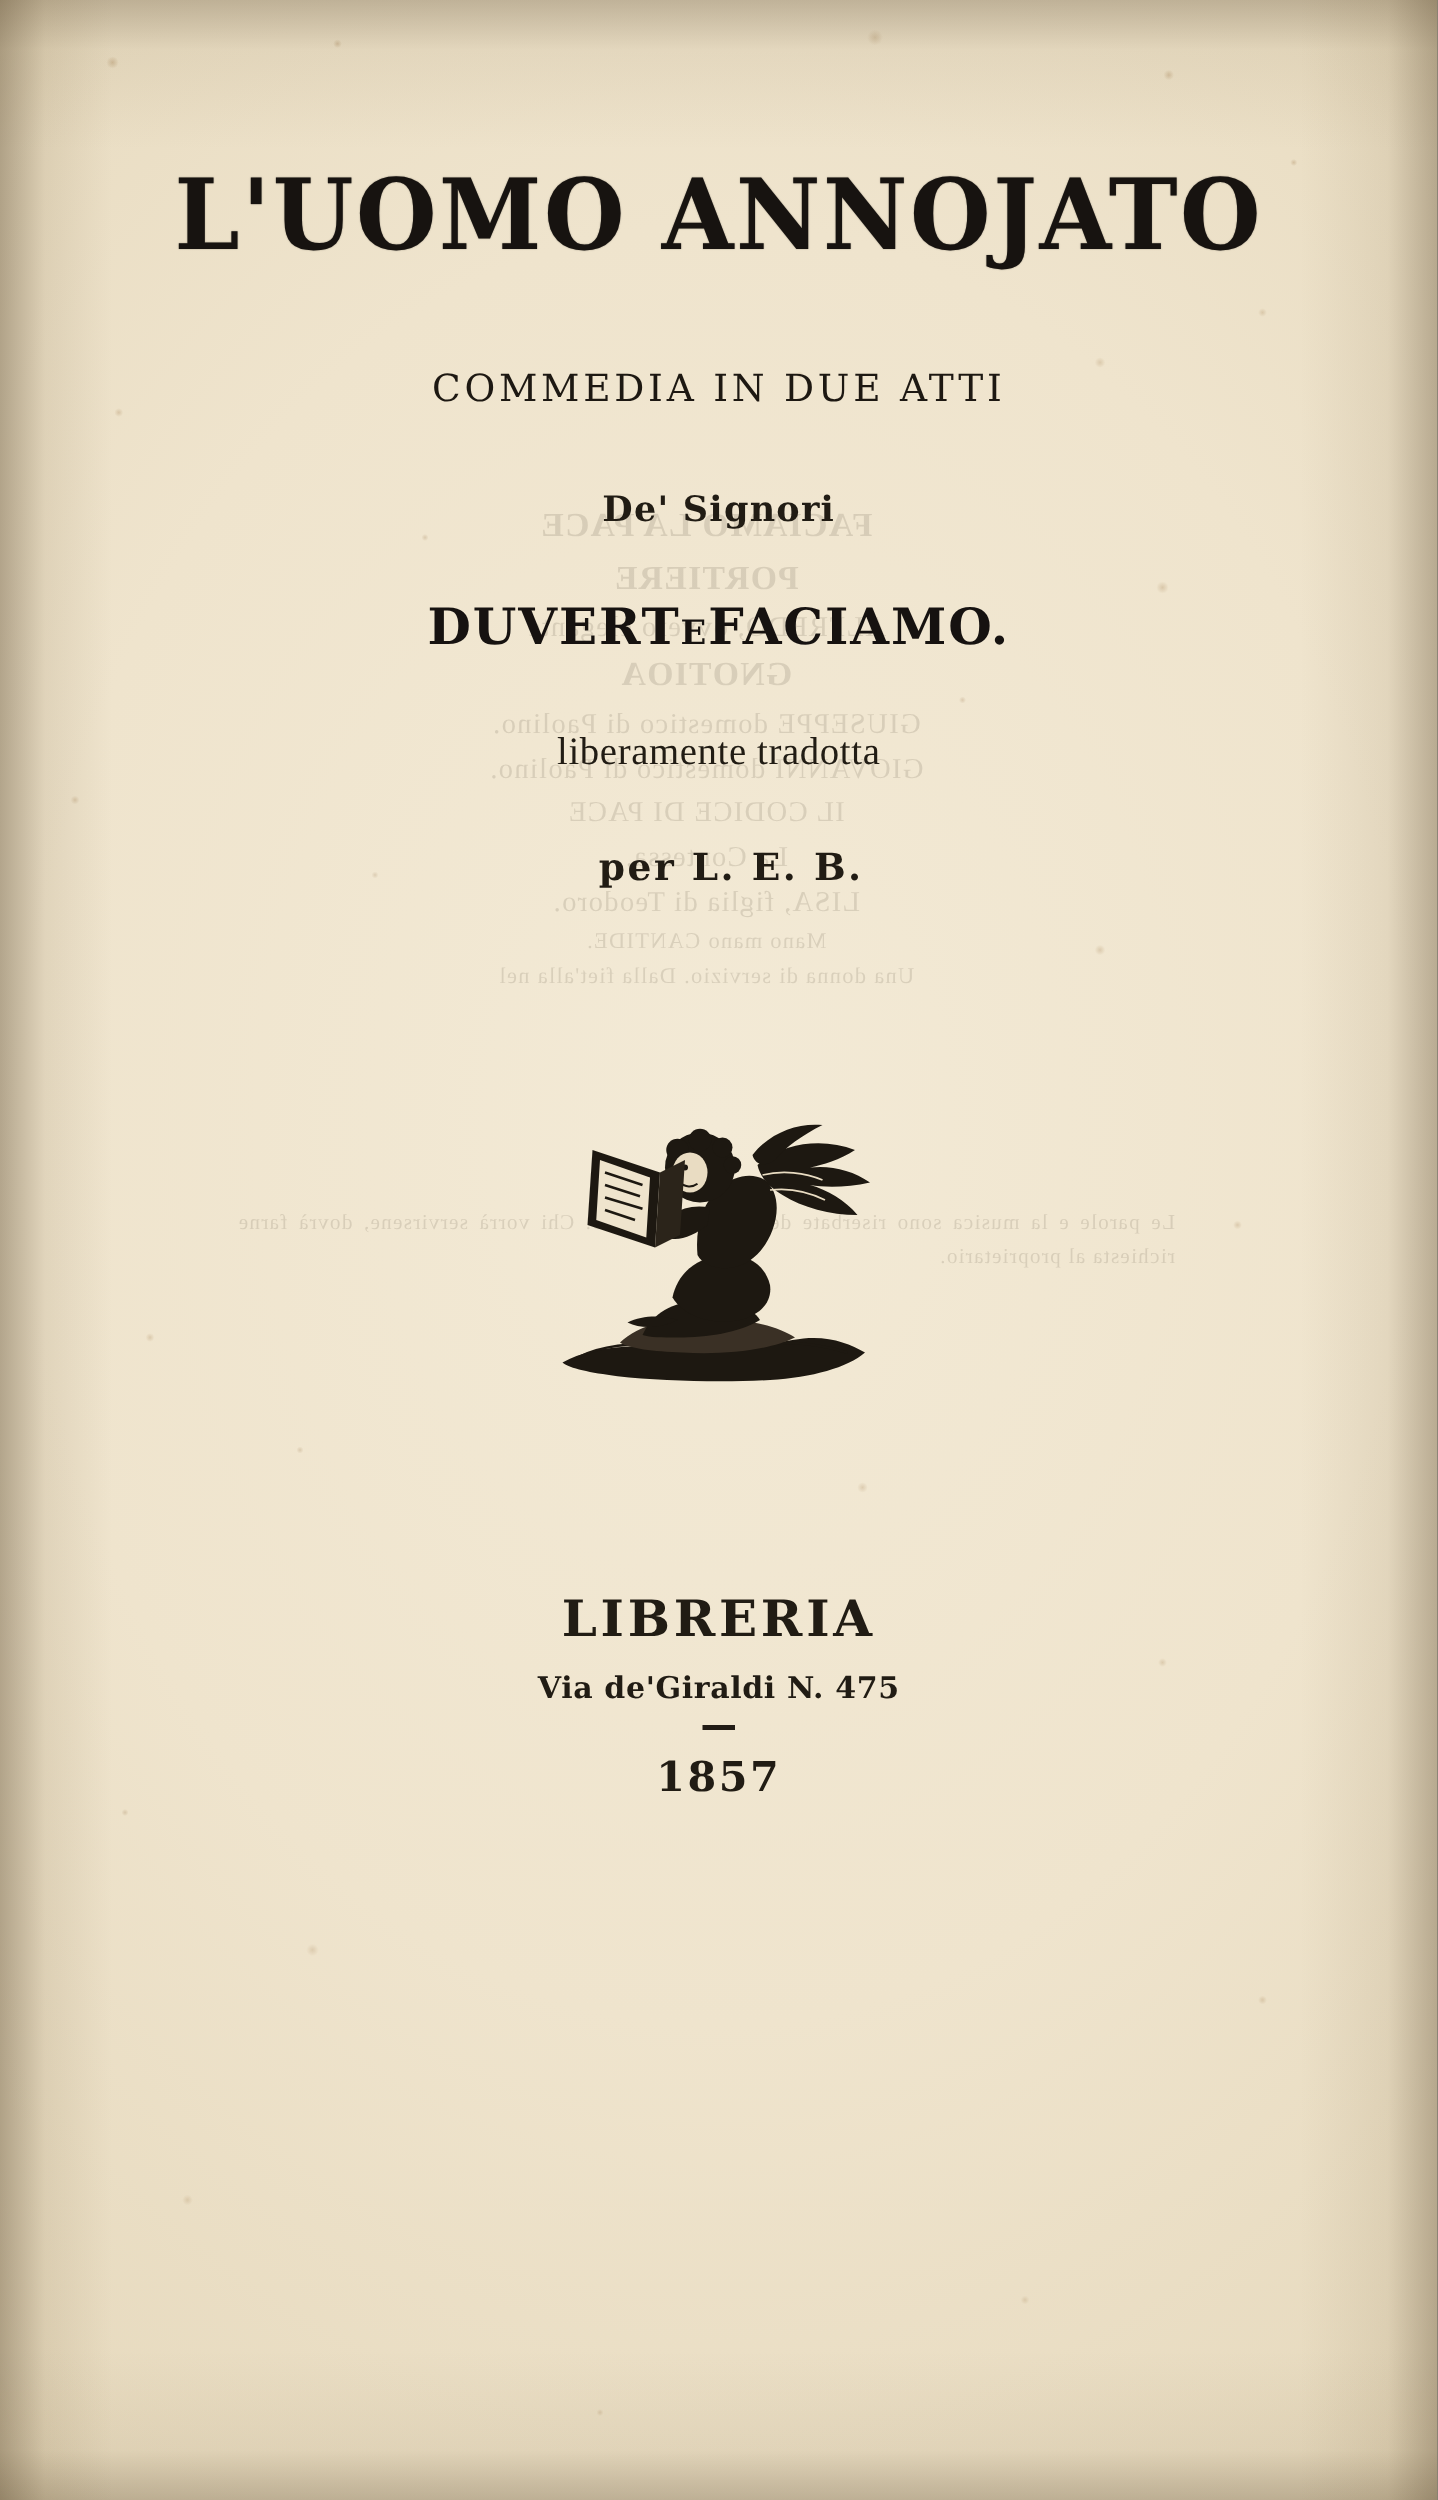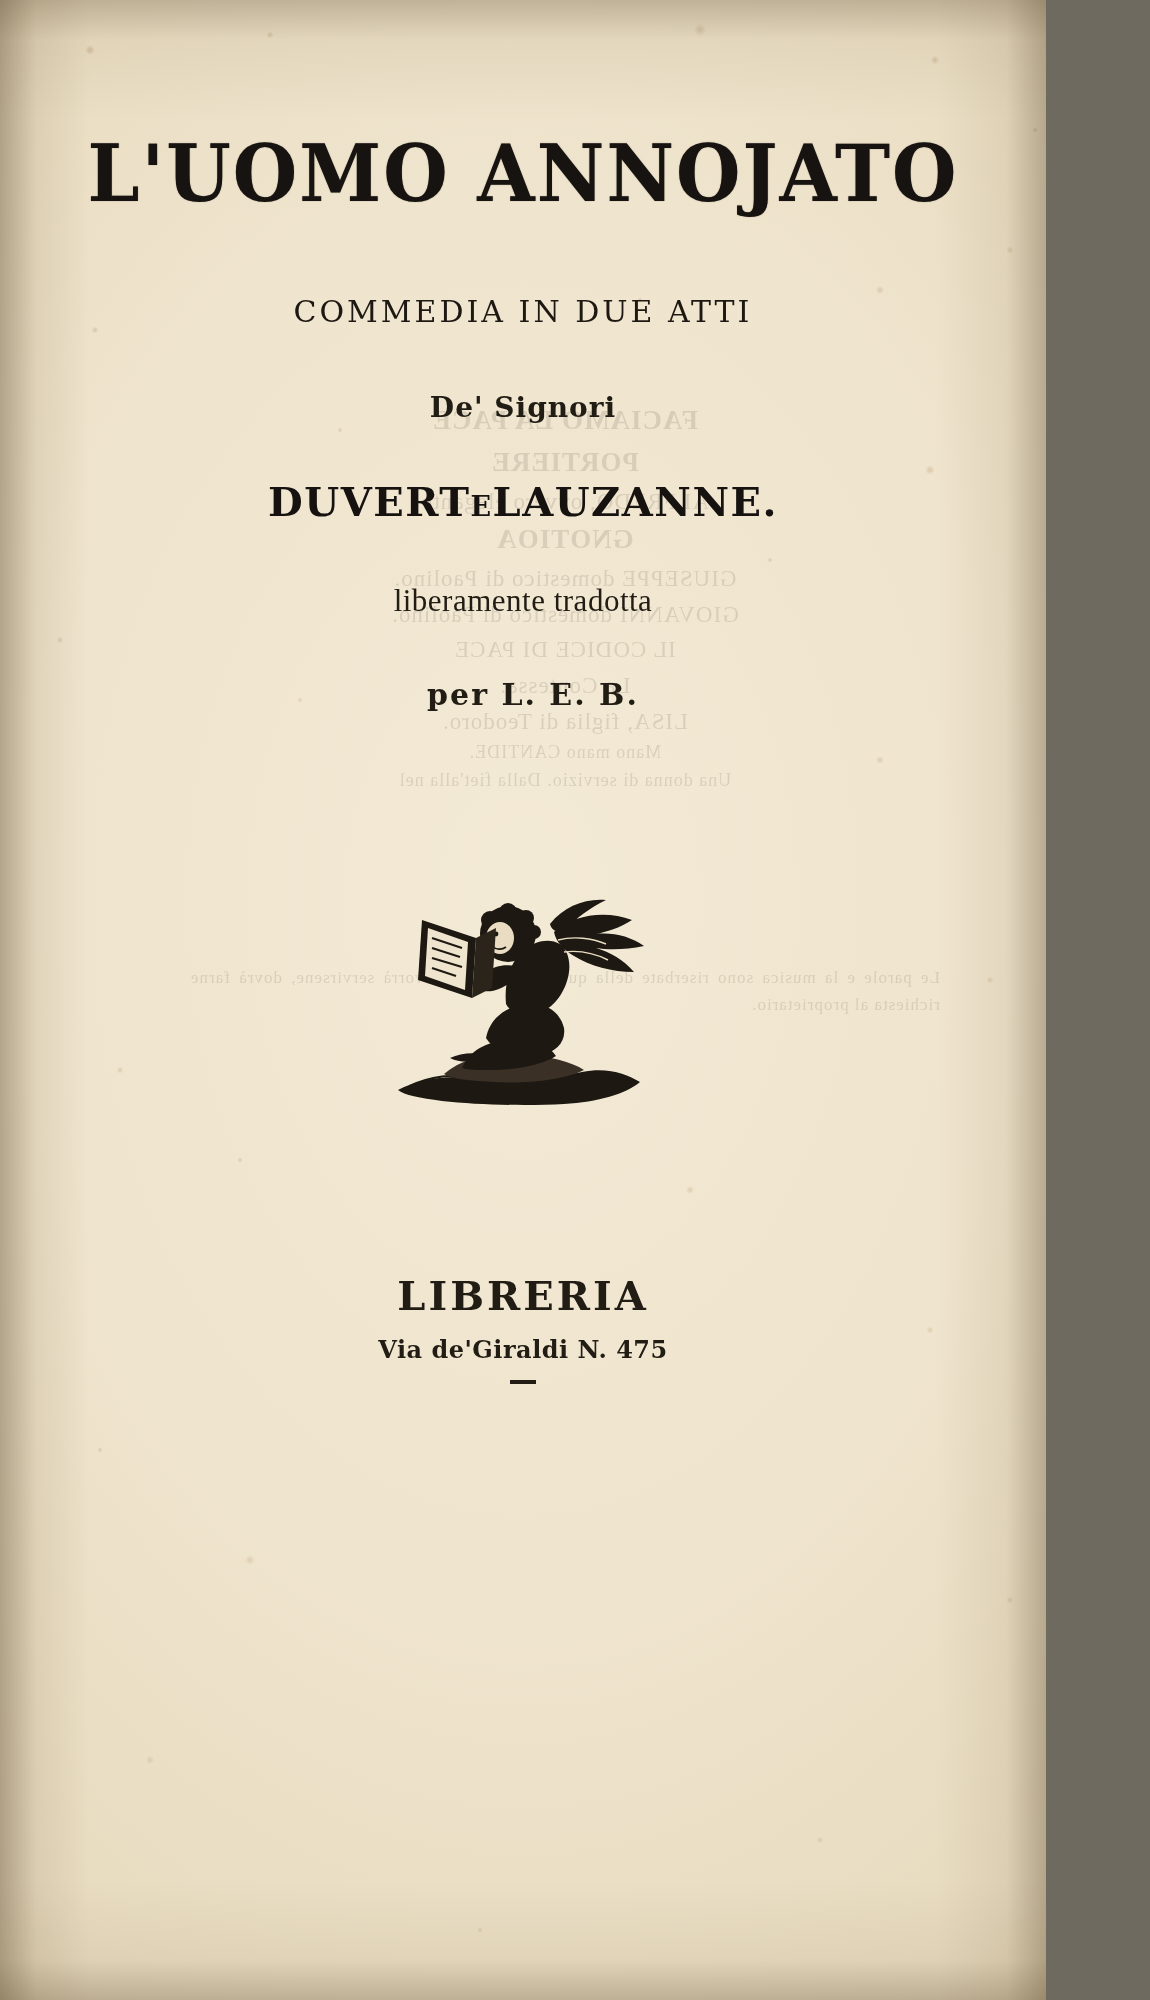--- a/index.html
+++ b/index.html
@@ -2,21 +2,21 @@
 <html><head>
 <meta charset="utf-8">
 <style>
   html, body {
     margin: 0;
     padding: 0;
     background: #6e6a60;
   }
   .page {
     position: relative;
-    width: 1046px;
+    width: 1150px;
     height: 2000px;
     overflow: hidden;
     background:
       radial-gradient(ellipse 120% 90% at 50% 45%, #f3ead6 0%, #efe4cd 40%, #e6d9bd 72%, #d9c9a8 100%);
     font-family: "Liberation Serif", serif;
     color: #211c14;
   }
   
   .vignette {
     position: absolute;
@@ -204,21 +204,21 @@
 
   <div class="content">
 
     <h1 class="title">L'UOMO ANNOJATO</h1>
 
     <div class="subtitle">COMMEDIA IN DUE ATTI</div>
 
     <div class="authors-pre">De' Signori</div>
 
     <div class="authors">
-      <span>DUVERT</span><span class="conj">E</span><span>LAUZANNE.</span>
+      <span>DUVERT</span><span class="conj">E</span><span>FACIAMO.</span>
     </div>
 
     <div class="translation">liberamente tradotta</div>
 
     <div class="translator">per L. E. B.</div>
 
     <div class="ornament">
       <svg viewBox="0 0 330 260" width="330" height="260" aria-hidden="true">
         <g fill="#1d1811">
 
@@ -274,19 +274,20 @@
 
           <path d="M92 196 C104 190 120 190 132 194 C120 200 104 202 92 196 Z"></path>
         </g>
       </svg>
     </div>
 
     <div class="imprint">
       <div class="imprint-city">LIBRERIA</div>
       <div class="imprint-addr">Via de'Giraldi N. 475</div>
       <div class="rule"></div>
+      <div class="imprint-year">1857</div>
     </div>
 
   </div>
 
   <div class="stains"></div>
   <div class="vignette"></div>
 </div>
 
 </body></html>

